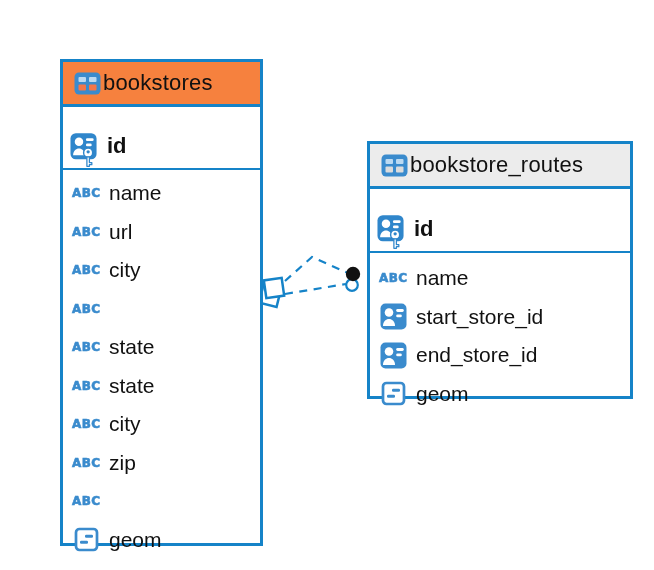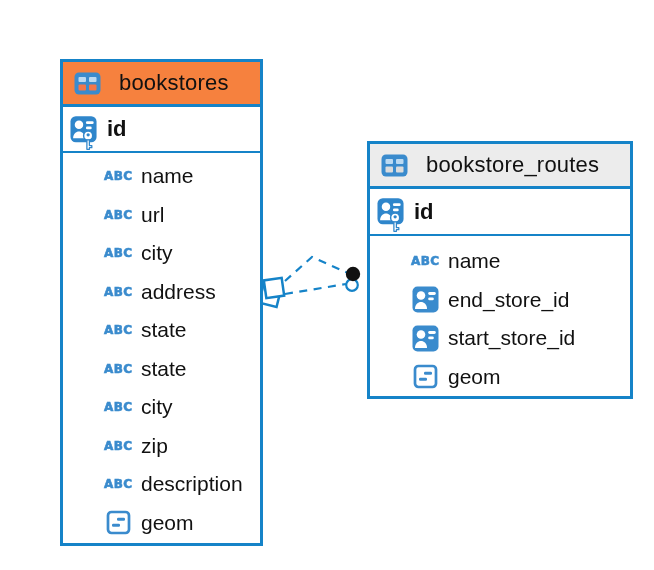--- a/index.html
+++ b/index.html
@@ -14,33 +14,33 @@
     font-family:"Liberation Sans", sans-serif;color:var(--text);
   }
   .table{
     position:absolute;box-sizing:border-box;background:#ffffff;
     border:3px solid var(--blue);
   }
   .t-bookstores{left:60px;top:59px;width:203px;height:487px;}
   .t-routes{left:367px;top:141px;width:266px;height:258px;}
   .thead{
     box-sizing:border-box;height:45px;border-bottom:3px solid var(--blue);
-    display:flex;align-items:center;gap:18px;padding:0 10px;
+    display:flex;align-items:center;gap:2px;padding:0 10px;
     font-size:22px;letter-spacing:0.2px;
   }
   .t-bookstores .thead{background:#f6813e;}
   .t-routes .thead{background:#ececec;}
   .pkrow{
     box-sizing:border-box;border-bottom:2px solid var(--blue);
     display:flex;align-items:center;gap:9px;padding:0 7px;
-    font-size:22px;font-weight:700;
+    font-size:22px;font-weight:700;margin-top:17px;
   }
   .t-bookstores .pkrow{height:46px;}
   .t-routes .pkrow{height:47px;}
-  .cols{box-sizing:border-box;padding-left:32px;}
+  .cols{box-sizing:border-box;}
   .t-bookstores .cols{padding-top:4px;}
   .t-routes .cols{padding-top:6px;}
   .row{
     height:38.5px;display:flex;align-items:center;gap:9px;padding:0 9px;
     font-size:21px;
   }
   .ic{width:28px;display:flex;justify-content:center;align-items:center;flex-shrink:0;}
   .ic svg{display:block;}
   .abc-icon{
     width:28px;flex-shrink:0;text-align:center;color:var(--icon-blue);
@@ -113,41 +113,39 @@
       <div class="row">
         <span class="abc-icon">ABC</span>
         <span class="label">url</span>
       </div>
       <div class="row">
         <span class="abc-icon">ABC</span>
         <span class="label">city</span>
       </div>
       <div class="row">
         <span class="abc-icon">ABC</span>
-        <span class="label">address</span>
       </div>
       <div class="row">
         <span class="abc-icon">ABC</span>
         <span class="label">state</span>
       </div>
       <div class="row">
         <span class="abc-icon">ABC</span>
         <span class="label">state</span>
       </div>
       <div class="row">
         <span class="abc-icon">ABC</span>
         <span class="label">city</span>
       </div>
       <div class="row">
         <span class="abc-icon">ABC</span>
         <span class="label">zip</span>
       </div>
       <div class="row">
         <span class="abc-icon">ABC</span>
-        <span class="label">description</span>
       </div>
       <div class="row">
         <span class="ic">
           <svg width="25" height="25" viewBox="0 0 25 25">
             <rect x="2" y="2" width="21" height="21" rx="3.5" fill="#ffffff" stroke="#3a8bcd" stroke-width="2.7"></rect>
             <rect x="11" y="7.8" width="8" height="2.9" rx="1.2" fill="#3a8bcd"></rect>
             <rect x="6" y="13.8" width="8" height="2.9" rx="1.2" fill="#3a8bcd"></rect>
           </svg>
         </span>
         <span class="label">geom</span>
@@ -193,33 +191,33 @@
       <div class="row">
         <span class="ic">
           <svg width="27" height="27" viewBox="0 0 27 27">
             <rect x="0.5" y="0.5" width="26" height="26" rx="5" fill="#3a8bcd"></rect>
             <circle cx="9" cy="9.5" r="4.3" fill="#ffffff"></circle>
             <path d="M3 23 c0-4.6 3-6.9 6-6.9 s6 2.3 6 6.9 z" fill="#ffffff"></path>
             <rect x="16.2" y="6" width="7.6" height="2.9" rx="1.4" fill="#ffffff"></rect>
             <rect x="16.2" y="11.4" width="5.6" height="2.9" rx="1.4" fill="#ffffff"></rect>
           </svg>
         </span>
-        <span class="label">end_store_id</span>
+        <span class="label">start_store_id</span>
       </div>
       <div class="row">
         <span class="ic">
           <svg width="27" height="27" viewBox="0 0 27 27">
             <rect x="0.5" y="0.5" width="26" height="26" rx="5" fill="#3a8bcd"></rect>
             <circle cx="9" cy="9.5" r="4.3" fill="#ffffff"></circle>
             <path d="M3 23 c0-4.6 3-6.9 6-6.9 s6 2.3 6 6.9 z" fill="#ffffff"></path>
             <rect x="16.2" y="6" width="7.6" height="2.9" rx="1.4" fill="#ffffff"></rect>
             <rect x="16.2" y="11.4" width="5.6" height="2.9" rx="1.4" fill="#ffffff"></rect>
           </svg>
         </span>
-        <span class="label">start_store_id</span>
+        <span class="label">end_store_id</span>
       </div>
       <div class="row">
         <span class="ic">
           <svg width="25" height="25" viewBox="0 0 25 25">
             <rect x="2" y="2" width="21" height="21" rx="3.5" fill="#ffffff" stroke="#3a8bcd" stroke-width="2.7"></rect>
             <rect x="11" y="7.8" width="8" height="2.9" rx="1.2" fill="#3a8bcd"></rect>
             <rect x="6" y="13.8" width="8" height="2.9" rx="1.2" fill="#3a8bcd"></rect>
           </svg>
         </span>
         <span class="label">geom</span>

